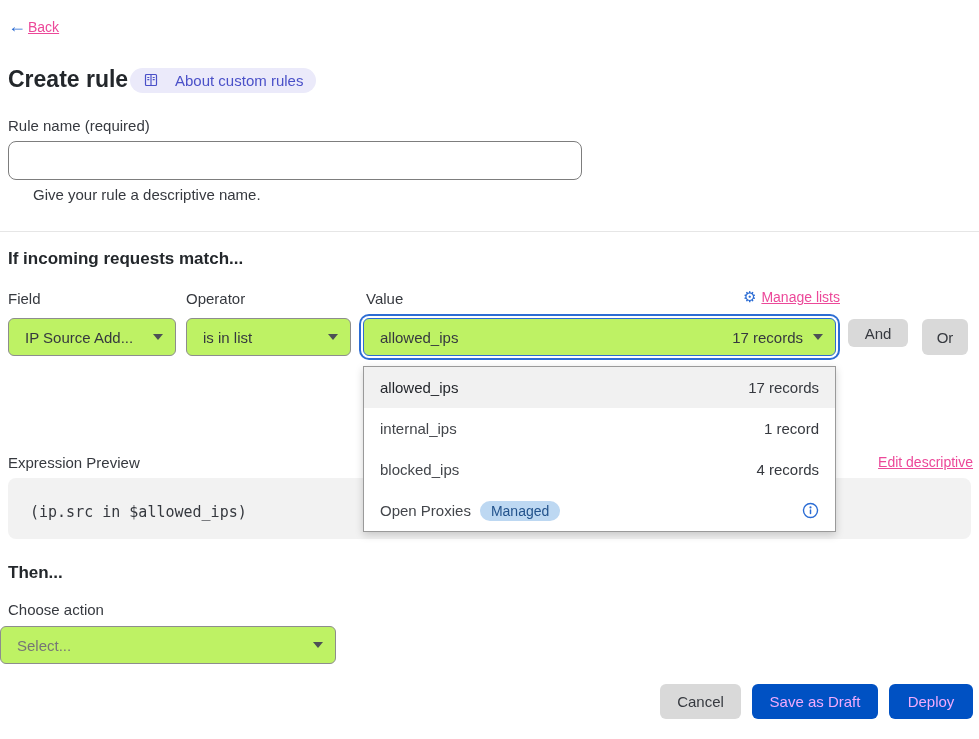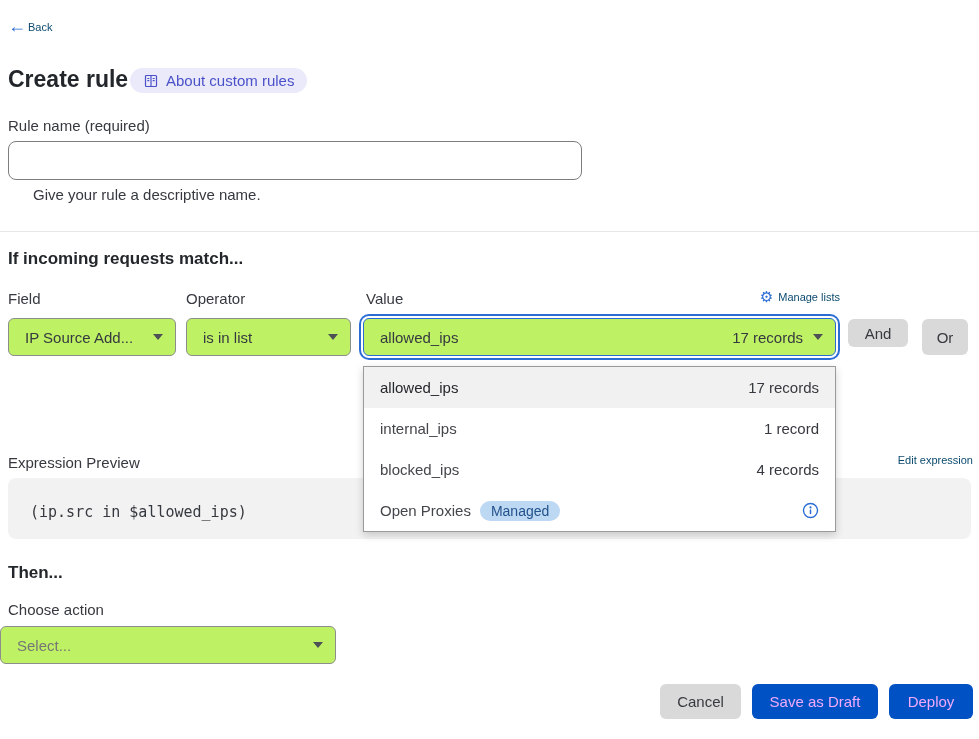--- a/index.html
+++ b/index.html
@@ -1,28 +1,28 @@
 <!DOCTYPE html>
 <html><head>
 <meta charset="utf-8">
 <style>
   * { margin:0; padding:0; box-sizing:border-box; }
   html,body { background:#fff; }
   body { font-family:"Liberation Sans", sans-serif; color:#36393f; }
   .canvas { position:relative; width:979px; height:739px; background:#fff; overflow:hidden; }
   .abs { position:absolute; }
 
-  a.link { color:#0c4a6e; cursor:pointer; font-size:11px; }
+  a.link { color:#ec4899; text-decoration:underline; cursor:pointer; font-size:14px; }
 
   
   .back-row { left:8px; top:16px; display:flex; align-items:center; gap:2px; font-size:17px; }
   .back-arrow { color:#2b6cd4; text-decoration:none; font-size:18px; }
   .back-link { font-size:17px; }
   .page-title { left:8px; top:66px; font-size:23px; font-weight:700; color:#23272b; }
-  .about-badge { left:130px; top:68px; display:inline-flex; align-items:center; gap:7px;
+  .about-badge { left:130px; top:68px; display:inline-flex; gap:16px;
     background:#ebeafa; color:#4a50c8; border-radius:14px; padding:4px 13px; font-size:15px; cursor:pointer; }
 
   
   .form-label { font-size:15px; color:#36393f; }
   .rule-name-input { left:8px; top:141px; width:574px; height:39px; border:1px solid #7d7d7d;
     border-radius:8px; font-size:15px; padding:0 12px; font-family:"Liberation Sans",sans-serif; outline:none; }
   .divider { left:0; top:231px; width:979px; height:1px; background:#e6e6e6; }
 
   .section-heading { font-size:17px; font-weight:700; color:#23272b; }
 
@@ -120,21 +120,21 @@
     <span class="value-right">
       <span>17 records</span>
       <span class="chev"></span>
     </span>
   </div>
 
   <button class="abs gray-btn" style="left:848px; top:319px; width:60px; height:28px;">And</button>
   <button class="abs gray-btn" style="left:922px; top:319px; width:46px; height:36px;">Or</button>
 
   <div class="abs form-label" style="left:8px; top:454px;">Expression Preview</div>
-  <a class="abs link" style="right:6px; top:454px;">Edit expression</a>
+  <a class="abs link" style="right:6px; top:454px;">Edit descriptive</a>
   <div class="abs expr-block"></div>
   <code class="abs expr-code">(ip.src in $allowed_ips)</code>
 
   <div class="abs dropdown">
     <div class="dd-row hl">
       <span class="dd-name">allowed_ips</span>
       <span class="dd-meta">17 records</span>
     </div>
     <div class="dd-row">
       <span class="dd-name">internal_ips</span>

